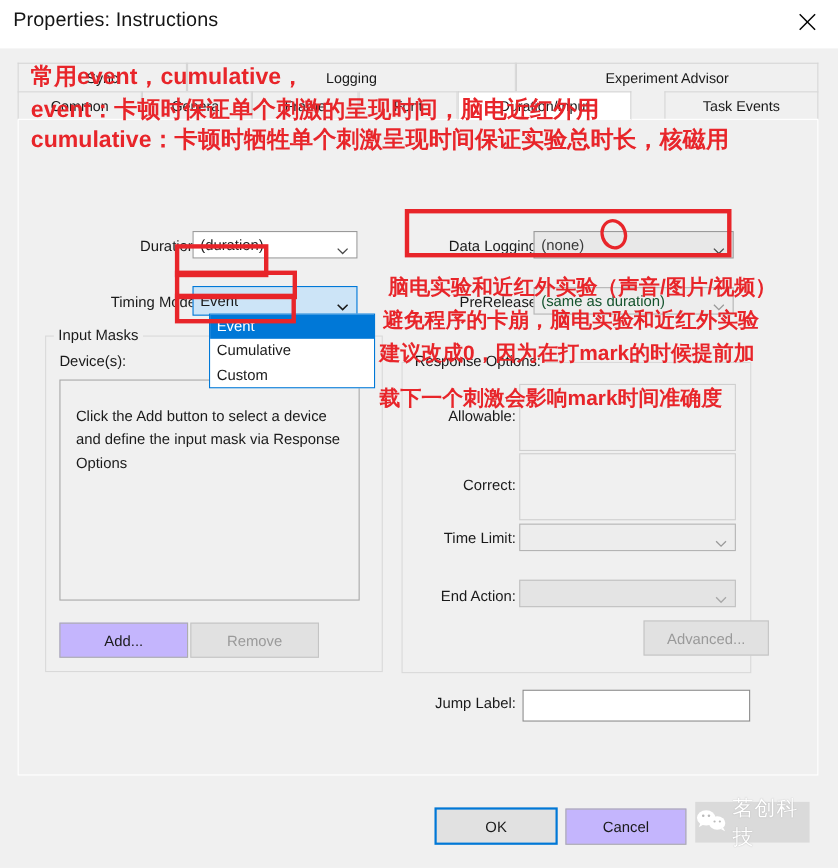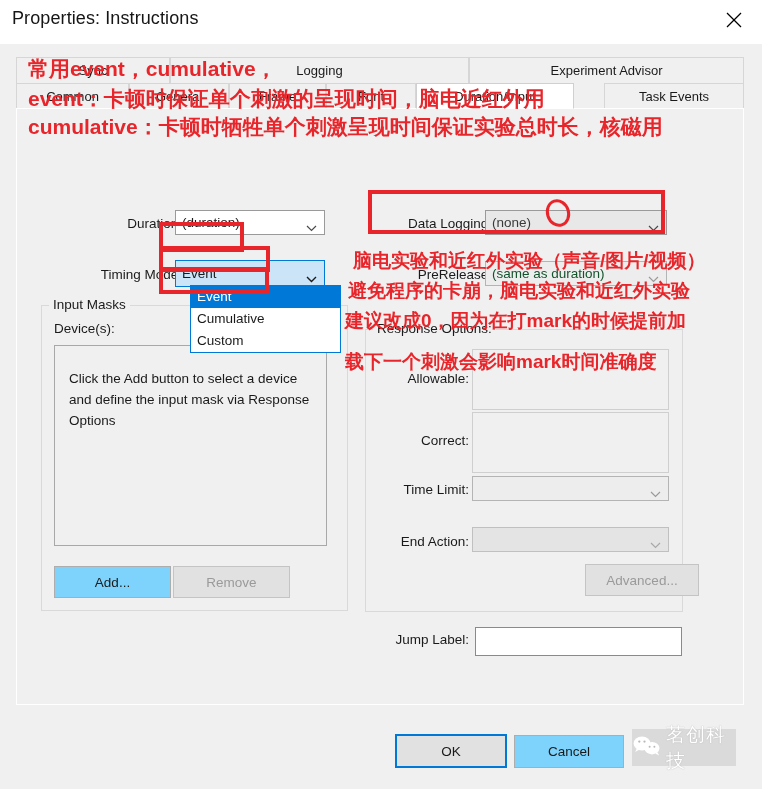--- a/index.html
+++ b/index.html
@@ -133,21 +133,21 @@
     box-sizing: border-box;
     background: #f0f0f0;
     border: 1px solid #a8a8a8;
     padding: 22px 14px;
     font-size: 13.5px; line-height: 21px; color: #1a1a1a;
   }
 
   .btn {
     position: absolute;
     box-sizing: border-box;
-    background: #7dd3fc;
+    background: #c4b5fd;
     border: 1px solid #adadad;
     display: flex; align-items: center; justify-content: center;
     font-size: 13.5px; color: #1a1a1a;
     cursor: pointer;
   }
   .btn.disabled { color: #9a9a9a; background: #e1e1e1; border-color: #c4c4c4; cursor: default; }
   .btn.primary { background: #e1e1e1; border: 2px solid #0078d7; }
 
   
   .dropdown {

